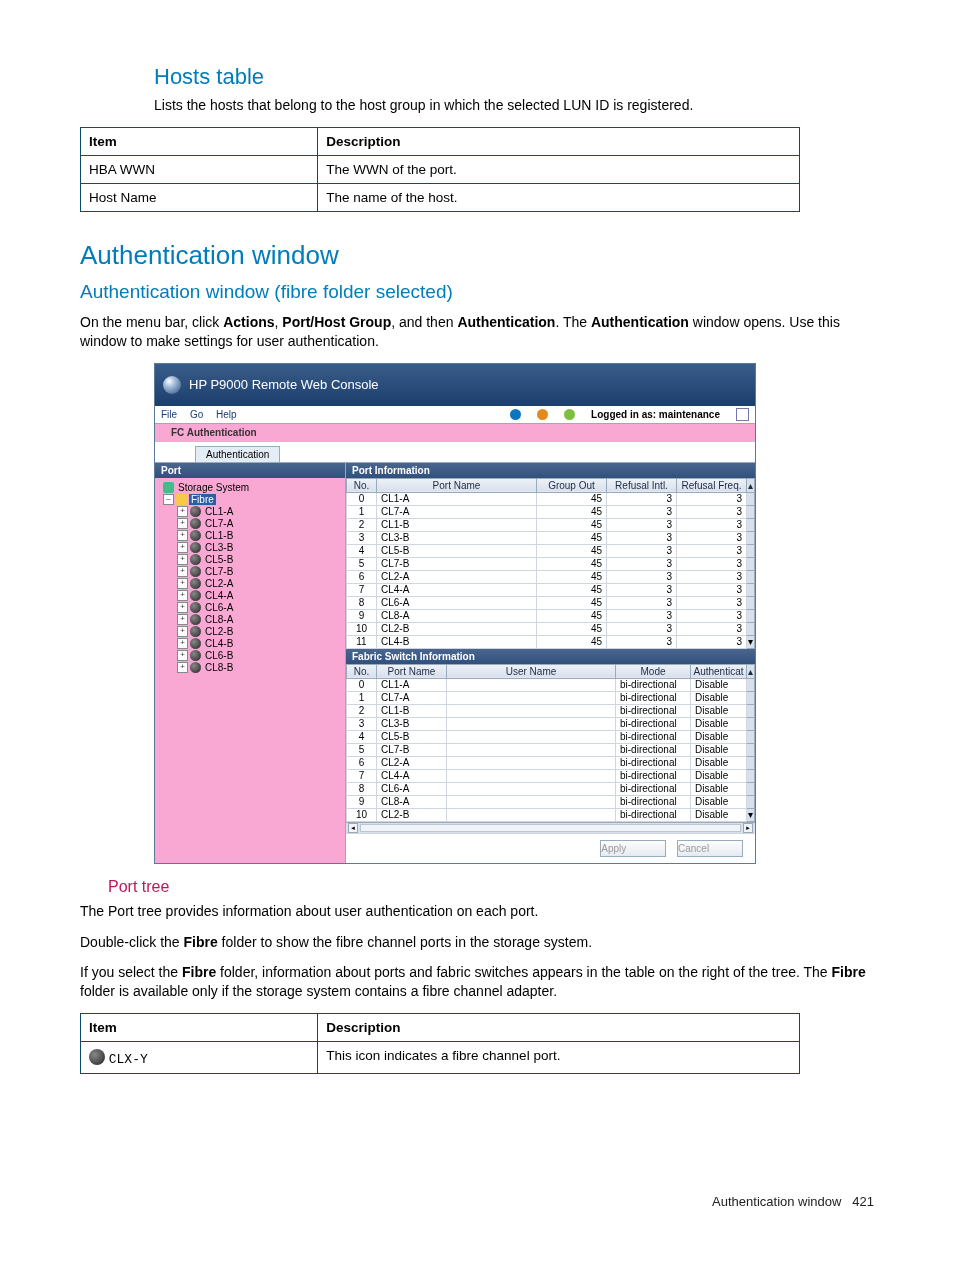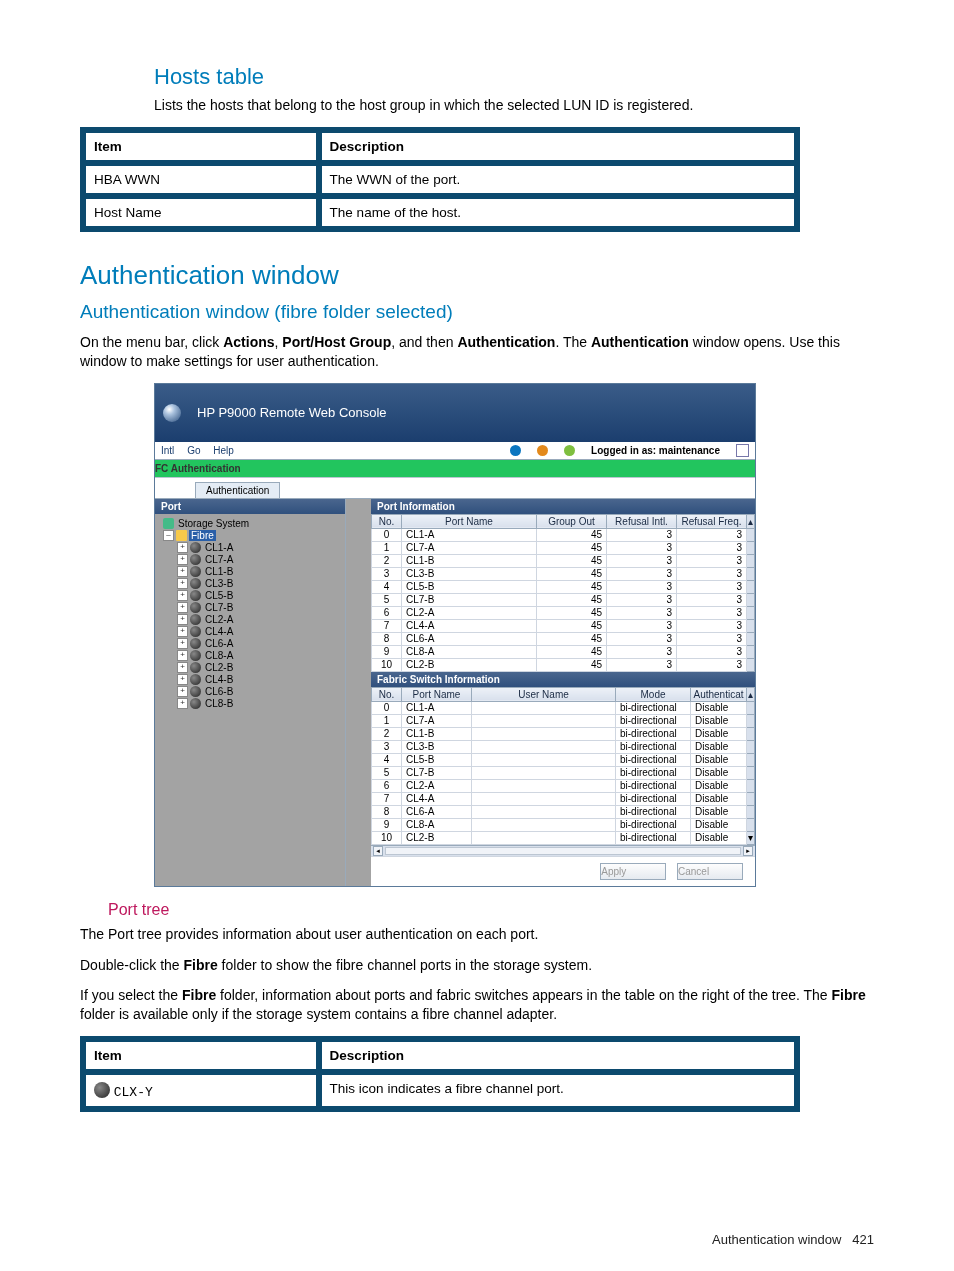--- a/index.html
+++ b/index.html
@@ -41,21 +41,21 @@
     line-height: 1.35;
   }
   .indented { margin-left: 74px; }
   table.doc-table {
     border-collapse: collapse;
     width: 100%;
     font-size: 13.5px;
     margin: 10px 0 18px 0;
   }
   table.doc-table th, table.doc-table td {
-    border: 6px solid #0c4a6e;
+    border: 1px solid #0c4a6e;
     padding: 6px 8px;
     text-align: left;
     vertical-align: top;
   }
   table.doc-table th {
     background: #fff;
     font-weight: bold;
   }
   .footer {
     text-align: right;
@@ -73,23 +73,22 @@
     font-size: 10px;
     line-height: 1.1;
     color: #000;
     background: #f5f5f5;
   }
   .ss-titlebar {
     background: linear-gradient(#3a5c88, #1b3e6e);
     color: #fff;
     display: flex;
     align-items: center;
-    padding: 20px 8px;
+    padding: 12px 8px;
     font-size: 13px;
-    gap: 8px;
   }
   .ss-titlebar .logo {
     width: 18px;
     height: 18px;
     border-radius: 50%;
     background: radial-gradient(circle at 35% 30%, #fff 0%, #aac2de 30%, #3a5c88 90%);
     margin-right: 8px;
     display: inline-block;
   }
   .ss-menubar {
@@ -107,44 +106,43 @@
     align-items:center;
     gap:16px;
   }
   .ss-status .ico { width:11px; height:11px; border-radius:50%; display:inline-block; }
   .ico-blue { background:#0a76c0; }
   .ico-orange { background:#e38a1c; }
   .ico-green { background:#7fbf3f; border-radius:0; width:14px; height:10px; }
   .ico-box { width:11px; height:11px; background:#fff; border:1px solid #77a; }
 
   .ss-subbar {
-    background: #22c55e;
-    padding: 3px 0;
+    background: #f9a8d4;
+    padding: 3px 16px;
     font-size: 10px;
     font-weight: bold;
     color: #333;
     border-bottom: 1px solid #bcc6d2;
   }
   .ss-tab-row {
     background:#fff;
     padding:4px 8px 0 40px;
     border-bottom:1px solid #9ab;
   }
   .ss-tab {
     display:inline-block;
     background:#e4ecf5;
     border:1px solid #9ab;
     border-bottom:none;
     padding:2px 10px;
     font-size:10px;
   }
   .ss-body {
     display:flex;
-    background:#a3a3a3;
-    gap:25px;
+    background:#f9a8d4;
   }
   .ss-left {
     width: 190px;
     border-right:1px solid #9ab;
     display:flex;
     flex-direction:column;
   }
   .ss-left-head, .ss-right-head {
     background: linear-gradient(#4a668e, #30507d);
     color:#fff;
@@ -288,21 +286,21 @@
   <span>On the menu bar, click </span><b>Actions</b><span>, </span><b>Port/Host Group</b><span>, and then </span><b>Authentication</b><span>. The </span><b>Authentication</b><span> window opens. Use this window to make settings for user authentication.</span>
 </p>
 
 <div class="ss-window">
   <div class="ss-titlebar">
     <span class="logo"></span>
     <span>HP P9000 Remote Web Console</span>
   </div>
   <div class="ss-menubar">
     <div class="menus">
-      <span>Intl</span>
+      <span>File</span>
       <span>Go</span>
       <span>Help</span>
     </div>
     <div class="ss-status">
       <span class="ico ico-blue"></span>
       <span class="ico ico-orange"></span>
       <span class="ico ico-green"></span>
       <b>Logged in as: maintenance</b>
       <span class="ico-box"></span>
     </div>
@@ -515,20 +513,28 @@
               <td class="scroll-col"></td>
             </tr>
             <tr>
               <td class="ctr">10</td>
               <td>CL2-B</td>
               <td class="num">45</td>
               <td class="num">3</td>
               <td class="num">3</td>
               <td class="scroll-col"></td>
             </tr>
+            <tr>
+              <td class="ctr">11</td>
+              <td>CL4-B</td>
+              <td class="num">45</td>
+              <td class="num">3</td>
+              <td class="num">3</td>
+              <td class="scroll-col">▾</td>
+            </tr>
           </tbody>
       </table>
       <div class="ss-right-head">Fabric Switch Information</div>
       <table class="ss-data-table">
         <colgroup>
             <col style="width:30px;">
             <col style="width:70px;">
             <col>
             <col style="width:75px;">
             <col style="width:56px;">

